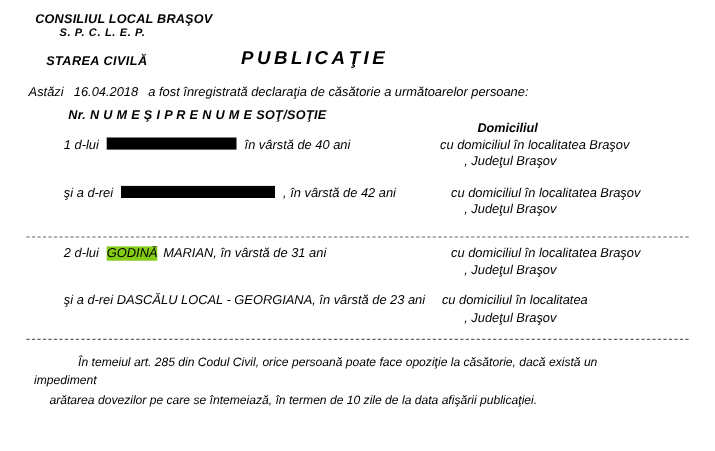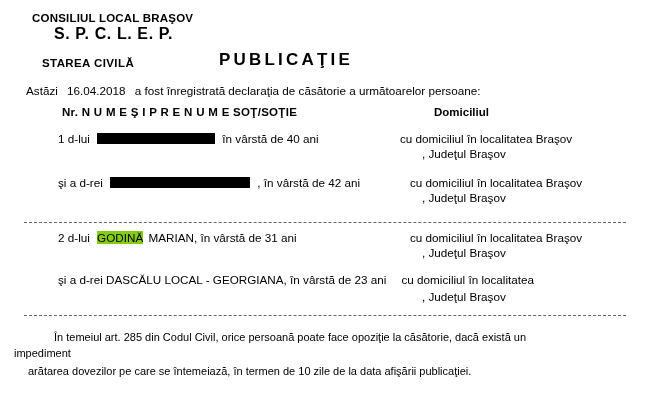--- a/index.html
+++ b/index.html
@@ -13,30 +13,31 @@
     font-family: "Liberation Sans", sans-serif;
     color: #000000;
     overflow: hidden;
   }
   .page {
     position: relative;
     width: 650px;
     height: 410px;
     box-sizing: border-box;
     padding: 10px 14px 0 14px;
+    font-style: italic;
   }
 
   .hdr-line1 {
     font-size: 11.5px;
     font-weight: bold;
     letter-spacing: 0.2px;
     margin: 2px 0 0 18px;
   }
   .hdr-line2 {
-    font-size: 16px;
+    font-size: 10px;
     font-weight: bold;
     letter-spacing: 0.6px;
     margin: 1px 0 0 40px;
   }
 
   .title-row {
     position: relative;
     height: 26px;
     margin-top: 7px;
   }
@@ -75,21 +76,21 @@
   }
   .colhead .c1 {
     position: absolute;
     left: 48px;
     top: 0;
     letter-spacing: 0.3px;
   }
   .colhead .c2 {
     position: absolute;
     left: 420px;
-    top: 0;
+    top: 12px;
     font-weight: bold;
   }
 
   .entry {
     position: relative;
     margin-top: 10px;
     font-size: 11.7px;
   }
   .entry .left {
     position: absolute;
@@ -144,21 +145,21 @@
     font-size: 11.7px;
     padding-left: 408px;
   }
 
   .legal {
     margin-top: 14px;
     font-size: 11px;
     line-height: 1.45;
   }
   .legal p {
-    margin: 0 0 2px 0;
+    margin: 0 0 2px 17px;
   }
   .legal .p1 { text-indent: 40px; padding-right: 80px; }
   .legal .p2 { padding-left: 26px; padding-right: 26px; }
   .legal .p3 { padding-left: 14px; padding-right: 40px; }
 </style>
 </head>
 <body>
 
 <div class="page">
 

